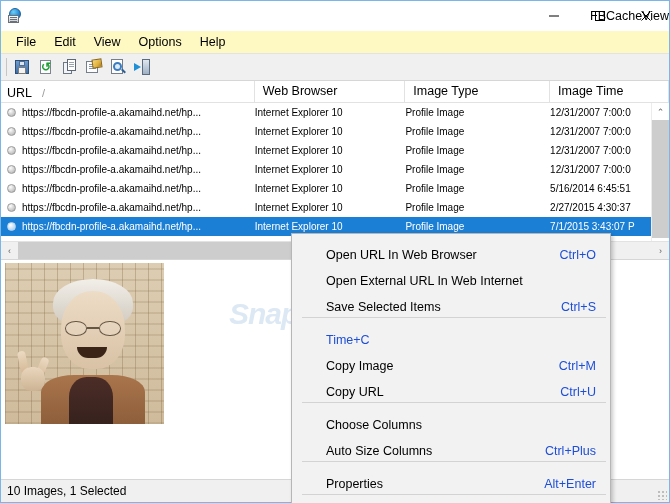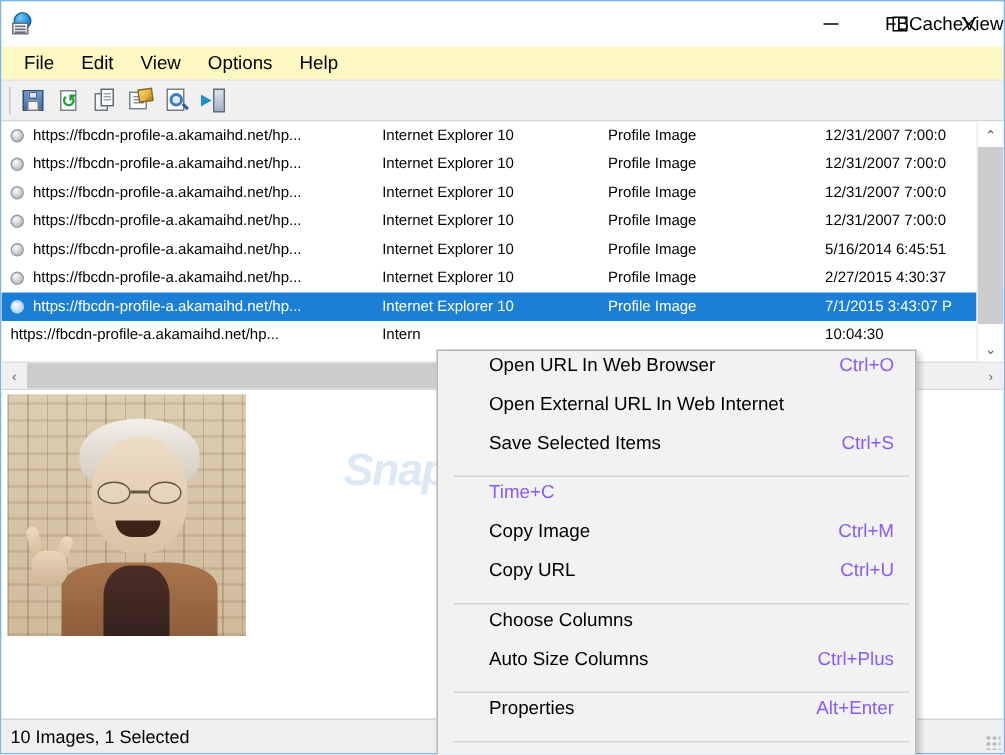--- a/index.html
+++ b/index.html
@@ -469,28 +469,28 @@
     width: 318px;
     background: #f2f2f2;
     border: 1px solid #b6b6b6;
     box-shadow: 2px 2px 4px rgba(0,0,0,.22);
     padding: 2px 0;
     z-index: 50;
   }
   .ctx-item {
     height: 26px;
     display: flex;
-    align-items: flex-start;
+    align-items: flex-end;
     padding: 0 14px 0 34px;
     font-size: 12.5px;
     color: #000;
     white-space: nowrap;
   }
   .ctx-item .lbl { flex: 1; }
-  .ctx-item .sc { color: #8b5cf6; }
+  .ctx-item .sc { color: #1d4ed8; }
   .ctx-sep {
     height: 1px;
     background: #d3d3d3;
     margin: 3px 4px 3px 10px;
   }
 
   
   .watermark {
     position: absolute;
     left: 228px; top: 296px;
@@ -590,20 +590,29 @@
       <span class="ico ico-exit">
         <span class="door"></span>
           <span class="stem"></span>
           <span class="arrow"></span>
       </span>
     </div>
   </div>
 
   <div class="listview">
 
+    <div class="lv-head">
+      <div class="lv-col c-url">
+        <span>URL</span>
+          <span class="sort-ind">/</span>
+      </div>
+      <div class="lv-col c-browser">Web Browser</div>
+      <div class="lv-col c-type">Image Type</div>
+      <div class="lv-col c-time">Image Time</div>
+    </div>
 
     <div class="lv-body">
       <div class="lv-rows">
 
         <div class="lv-row">
           <span class="cell c-url">
               <span class="url-dot"></span>
               <span>https://fbcdn-profile-a.akamaihd.net/hp...</span>
             </span>
           <span class="cell c-browser">Internet Explorer 10</span>

